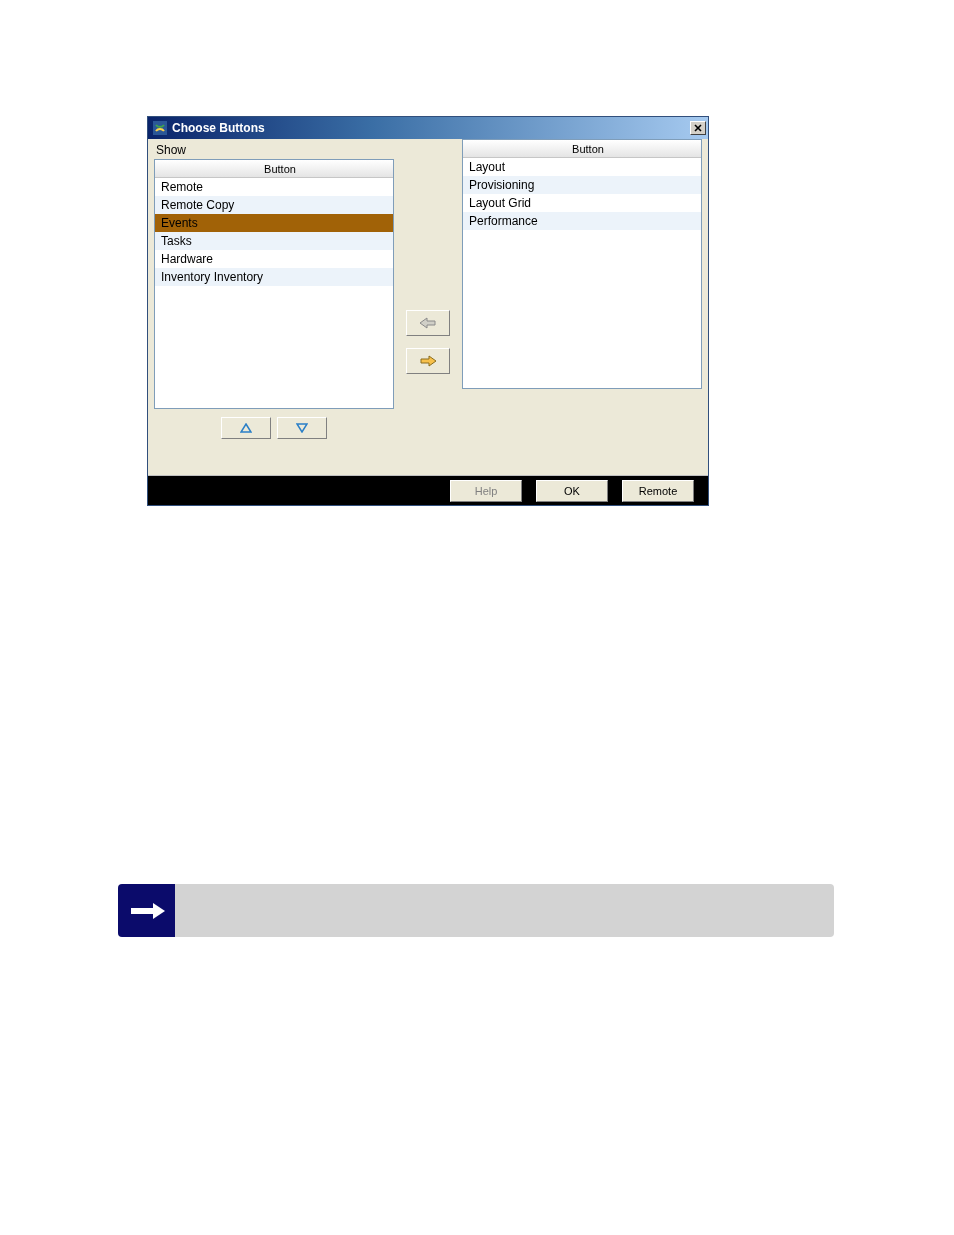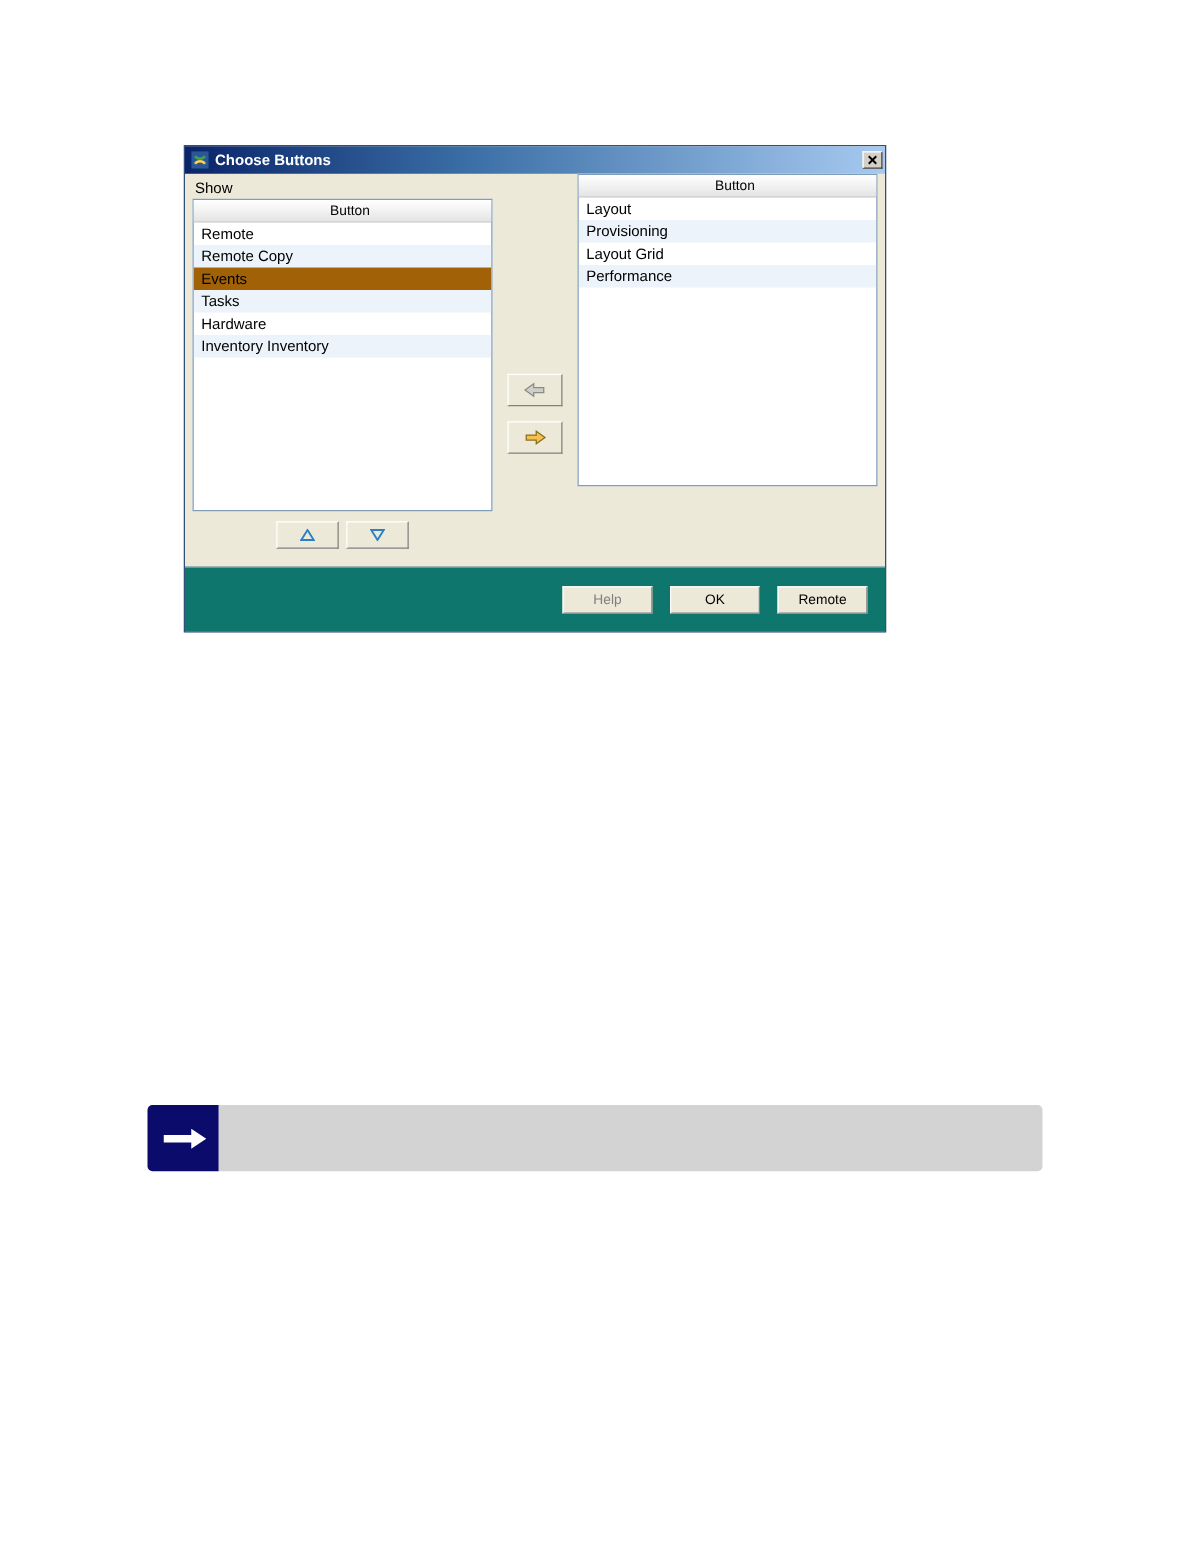--- a/index.html
+++ b/index.html
@@ -145,27 +145,27 @@
     border-top: 1px solid #fff;
     border-left: 1px solid #fff;
     border-right: 1px solid #808080;
     border-bottom: 1px solid #808080;
     display: flex; align-items: center; justify-content: center;
     cursor: pointer;
   }
 
   .dialog-footer {
     border-top: 1px solid #c0c0c0;
-    height: 52px;
+    height: 30px;
     display: flex;
     align-items: center;
     justify-content: flex-end;
     gap: 14px;
     padding-right: 14px;
-    background: #0f766e;
+    background: #000000;
   }
   .footer-btn {
     min-width: 72px;
     height: 22px;
     background: #ece9d8;
     border-top: 1px solid #fff;
     border-left: 1px solid #fff;
     border-right: 1px solid #808080;
     border-bottom: 1px solid #808080;
     font-size: 11px;

